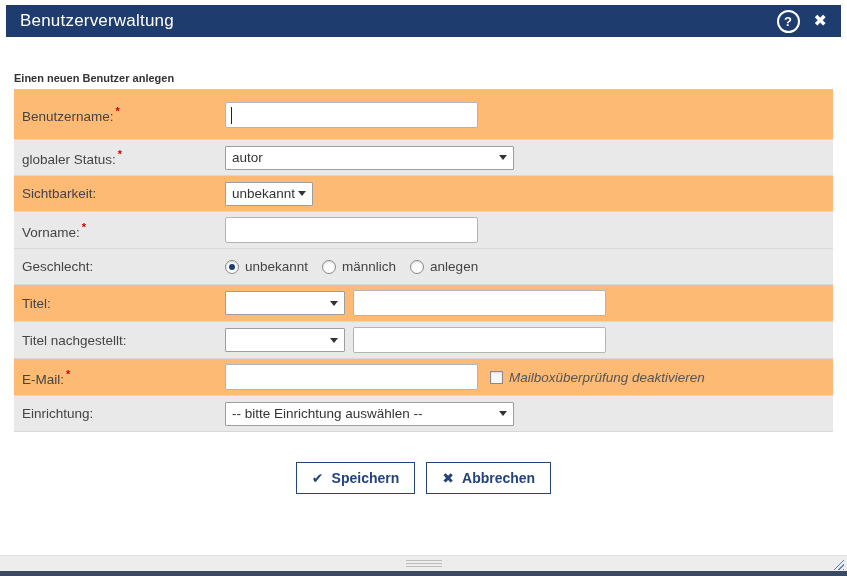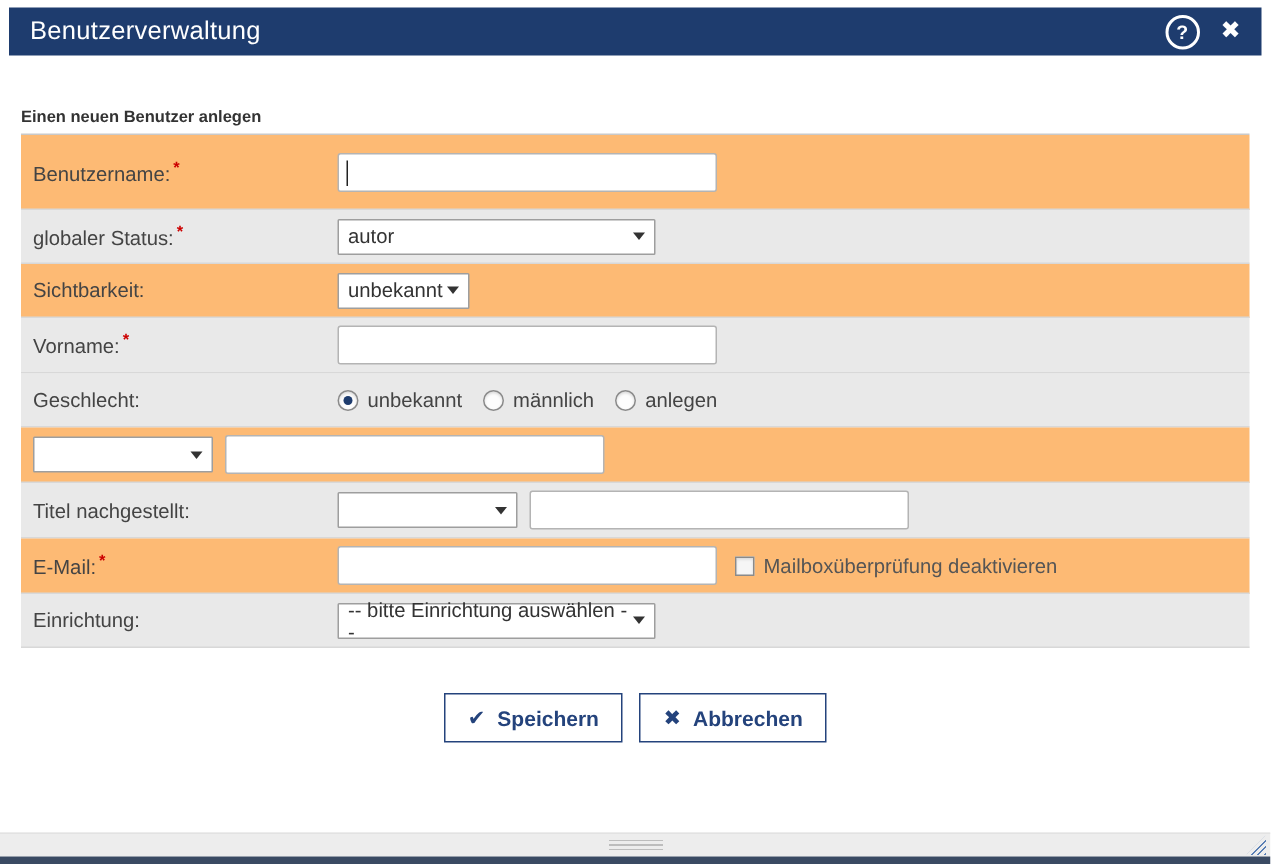--- a/index.html
+++ b/index.html
@@ -50,41 +50,41 @@
     height:24px;box-sizing:border-box;background:#fff;
     border:1px solid #9e9e9e;border-radius:1px;
     display:flex;align-items:center;padding:0 6px;cursor:pointer;
     font-size:13.5px;color:#333;
   }
   .sel .arrow{
     margin-left:auto;width:0;height:0;
     border-left:4px solid transparent;border-right:4px solid transparent;
     border-top:5px solid #333;
   }
-  .sel.wide{width:212px;}
+  .sel.wide{width:289px;}
   .sel.small{width:88px;}
   .sel.mid{width:120px;}
   .pair-gap{width:8px;}
   .radio-group{display:flex;align-items:center;gap:6px;color:#444;}
   .radio{
     width:14px;height:14px;border-radius:50%;box-sizing:border-box;
     border:1px solid #8a8a8a;background:#fdfdfd;position:relative;cursor:pointer;
     box-shadow:inset 0 1px 2px rgba(0,0,0,.15);
   }
   .radio.checked::after{
     content:"";position:absolute;left:3px;top:3px;width:6px;height:6px;
     border-radius:50%;background:#1e3c6e;
   }
   .radio-lbl{margin-right:8px;}
   .checkbox{
     width:13px;height:13px;box-sizing:border-box;border:1px solid #8a8a8a;
     background:#f6f6f6;margin-left:12px;cursor:pointer;
     box-shadow:inset 0 1px 2px rgba(0,0,0,.12);
   }
-  .cb-lbl{margin-left:6px;color:#555;}
+  .cb-lbl{margin-left:6px;color:#555;font-style:italic;}
   
   .button-bar{margin-top:30px;display:flex;justify-content:center;gap:11px;}
   .btn{
     display:inline-flex;align-items:center;gap:8px;
     background:#fff;border:1px solid #24437c;color:#24437c;
     font-family:inherit;font-size:14px;font-weight:bold;
     padding:7px 15px;cursor:pointer;
   }
   .btn .btn-icon{font-size:14px;font-weight:bold;}
   
@@ -156,20 +156,21 @@
         <span class="radio checked"></span>
         <span class="radio-lbl">unbekannt</span>
         <span class="radio"></span>
         <span class="radio-lbl">männlich</span>
         <span class="radio"></span>
         <span class="radio-lbl">anlegen</span>
       </div>
     </div>
 
     <div class="row light">
+      <span class="lbl"><span>Titel:</span></span>
       <div class="sel mid">
         <span></span>
         <span class="arrow"></span>
       </div>
       <span class="pair-gap"></span>
       <div class="txt"></div>
     </div>
 
     <div class="row dark">
       <span class="lbl"><span>Titel nachgestellt:</span></span>

